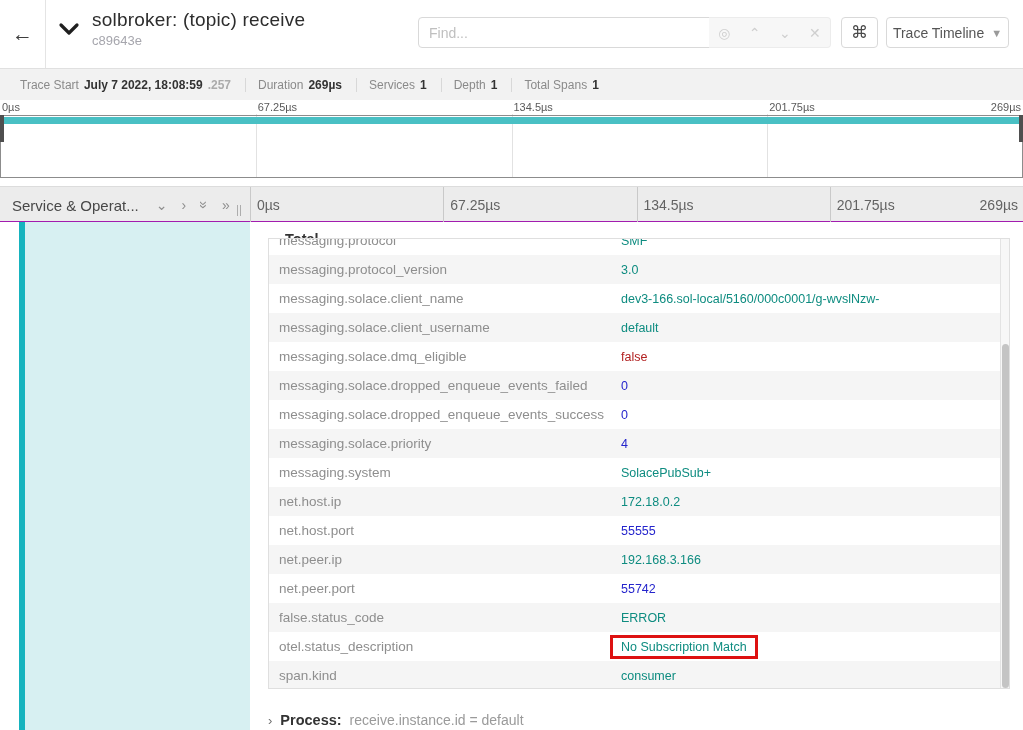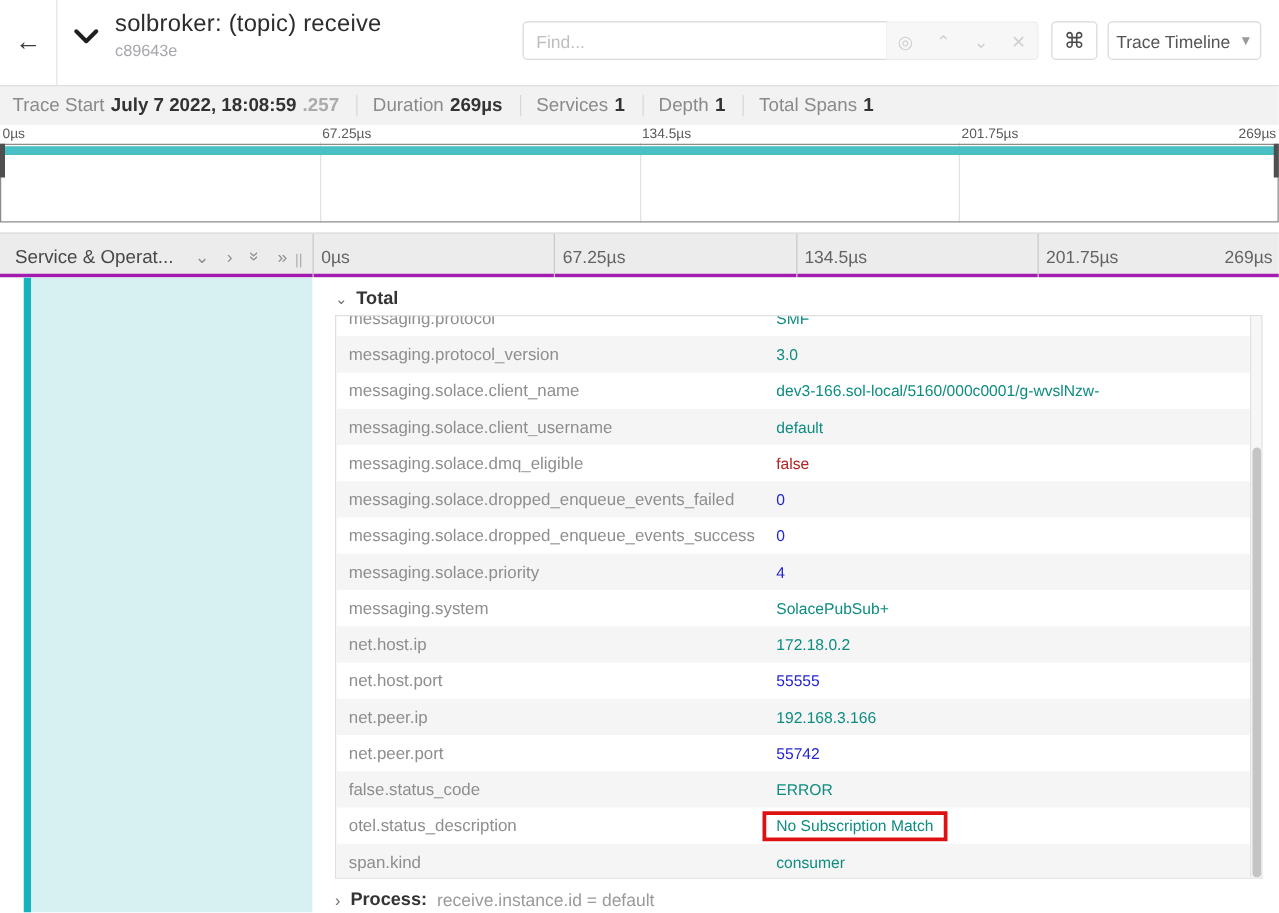--- a/index.html
+++ b/index.html
@@ -27,39 +27,39 @@
     border:1px solid #d9d9d9; border-radius:4px; background:#fff; display:flex; align-items:center;
     justify-content:center; font-size:17px; color:#4a4a4a; cursor:pointer; }
   #view-selector { position:absolute; left:886px; top:17px; width:123px; height:31px;
     border:1px solid #d9d9d9; border-radius:4px; background:#fff; display:flex; align-items:center;
     justify-content:center; gap:7px; font-size:14px; color:#555; cursor:pointer; }
   #view-selector .chev { color:#9a9a9a; font-size:11px; }
 
   
   #summary-bar { position:absolute; top:68px; left:0; width:1023px; height:32px;
     background:#f2f2f2; border-top:1px solid #e0e0e0; display:flex; align-items:center;
-    padding-left:10px; font-size:15px; }
+    padding-left:20px; font-size:12px; }
   .sum-item { padding:0 14px 0 12px; border-right:1px solid #d8d8d8; color:#8a8a8a; white-space:nowrap; }
   .sum-item:first-child { padding-left:0; }
   .sum-item:last-child { border-right:none; }
   .sum-item b { color:#333; font-weight:700; margin-left:5px; }
   .sum-item .muted { color:#ababab; font-weight:700; }
 
   
   #minimap { position:absolute; top:100px; left:0; width:1023px; height:80px; background:#fff; }
   .mm-tick { position:absolute; top:1px; font-size:11px; color:#5a5a5a; }
   .mm-grid { position:absolute; top:14px; bottom:2px; width:1px; background:#e2e2e2; }
   #mm-box { position:absolute; top:15px; left:0; width:1023px; height:63px;
     border:1px solid #8c8c8c; background:transparent; }
   #mm-span-bar { position:absolute; top:1px; left:1px; right:1px; height:7px; }
   .mm-handle { position:absolute; top:15px; width:4px; height:27px; background:#4f4f4f; cursor:ew-resize; }
 
   
   #tl-header { position:absolute; top:186px; left:0; width:1023px; height:36px;
-    background:#ececec; border-top:1px solid #dcdcdc; border-bottom:3px solid #a21caf; }
+    background:#ececec; border-top:1px solid #dcdcdc; border-bottom:1px solid #a21caf; }
   #svc-col { position:absolute; left:0; top:0; width:250px; height:36px; display:flex;
     align-items:center; padding-left:12px; }
   #svc-col .col-title { font-size:15px; color:#484848; margin-right:10px; cursor:pointer; }
   .hdr-ico { color:#8f8f8f; font-size:14px; margin:0 7px; cursor:pointer; line-height:1; }
   .rot90 { display:inline-block; transform:rotate(90deg); }
   #col-grip { position:absolute; left:237px; bottom:5px; display:flex; gap:2px; cursor:col-resize; }
   #col-grip i { display:block; width:1px; height:11px; background:#adadad; }
   #tl-ruler { position:absolute; left:250px; top:0; right:0; height:36px; }
   .ruler-cell { position:absolute; top:0; height:36px; border-left:1px solid #c9c9c9;
     display:flex; align-items:center; padding-left:6px; font-size:14px; color:#636363; }
@@ -69,21 +69,21 @@
   
   #content { position:absolute; top:222px; left:0; width:1023px; bottom:0; background:#fff; overflow:hidden; }
   #span-accent { position:absolute; left:19px; top:0; width:6px; height:100%; }
   #span-panel { position:absolute; left:25px; top:0; width:225px; height:100%; }
   #detail { position:absolute; left:250px; top:0; right:0; height:100%; background:#fff; }
 
   #tags-header { position:absolute; left:18px; top:9px; display:flex; align-items:center; gap:7px; cursor:pointer; }
   #tags-header .chev { color:#6f6f6f; font-size:12px; }
   #tags-header .lbl { font-size:14.5px; font-weight:700; color:#333; }
 
-  #tags-table { position:absolute; left:18px; top:30px; width:742px; height:451px;
+  #tags-table { position:absolute; left:18px; top:16px; width:742px; height:451px;
     border:1px solid #dfdfdf; overflow:hidden; background:#fff; }
   #tags-rows { margin-top:-13px; }
   .tag-row { display:flex; align-items:center; height:29px; cursor:pointer; position:relative; }
   .tag-row.alt { background:#f5f5f5; }
   .tag-row .k { width:352px; padding-left:10px; font-size:13.5px; color:#8e8e8e;
     white-space:nowrap; overflow:hidden; }
   .tag-row .v { font-family:Liberation Sans, sans-serif; font-size:12.5px;
     white-space:nowrap; }
   .v.t-string { color:var(--c-string); }
   .v.t-number { color:var(--c-number); }

